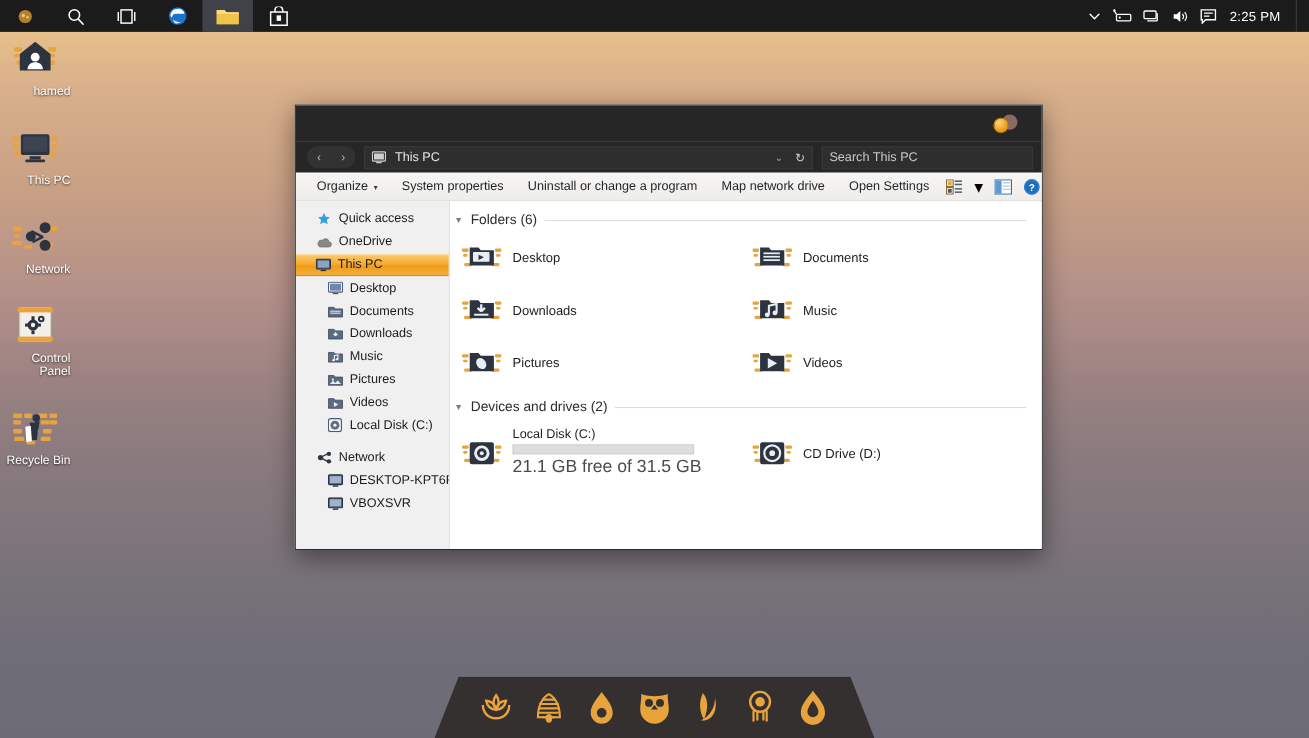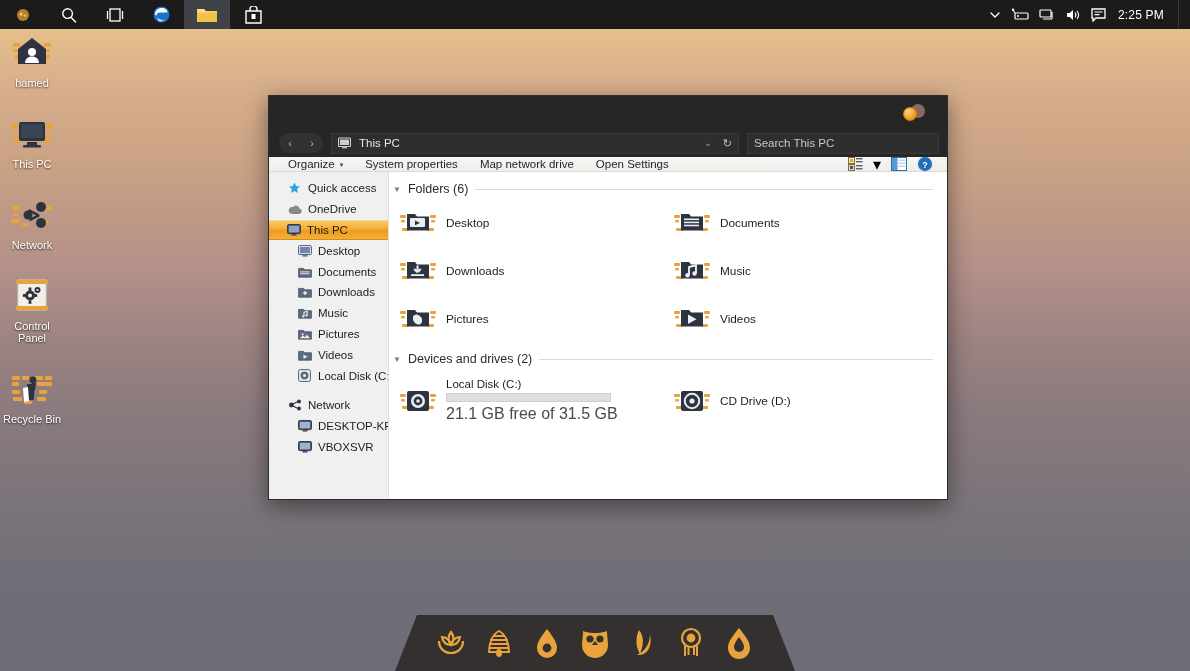--- a/index.html
+++ b/index.html
@@ -29,21 +29,21 @@
   .clock{ color:#fff; font-size:12px; padding:0 10px 0 6px; letter-spacing:.2px;}
   .tb-edge{ width:4px; height:29px; border-left:1px solid #3a3a3a; margin-left:4px;}
 
   
   .desk-icons{ position:absolute; left:0; top:32px; width:64px; }
   .dicon{
     width:64px; margin-bottom:24px; display:flex; flex-direction:column; align-items:center;
   }
   .dicon .glyph{ width:44px; height:42px; display:flex; align-items:center; justify-content:center;}
   .dicon .lbl{
-    color:#fff; font-size:11px; text-align:center; margin-top:3px; line-height:12px;
+    color:#fff; font-size:11px; text-align:right; margin-top:3px; line-height:12px;
     text-shadow:0 1px 2px rgba(0,0,0,.75); width:64px;
   }
 
   
   .dock{
     position:absolute; left:395px; bottom:0; width:400px; height:56px;
     background:#33302f;
     clip-path: polygon(22px 0, 378px 0, 400px 56px, 0 56px);
     display:flex; align-items:center; justify-content:center; gap:10px;
     padding:0 26px;
@@ -84,34 +84,34 @@
   .addr-txt{ color:#e6e6e6; font-size:11.5px; flex:1 1 auto; white-space:nowrap; overflow:hidden;}
   .addr-caret{ color:#a8a8a8; font-size:9px; padding:0 4px;}
   .addr-refresh{ color:#c9c9c9; font-size:11px;}
   .searchbar{
     width:192px; height:21px; background:#2e2e2e; border:1px solid #3a3a3a;
     display:flex; align-items:center; padding:0 6px;
   }
   .searchbar span{ color:#c8c8c8; font-size:11.5px;}
 
   .toolbar{
-    height:15px; background:#f2f1ef; border-bottom:1px solid #dcdad6;
+    height:26px; background:#f2f1ef; border-bottom:1px solid #dcdad6;
     display:flex; align-items:center; padding:0 8px; gap:0; flex:0 0 auto;
     background:linear-gradient(180deg,#f7f6f4,#eeedea);
   }
   .tb-item{ font-size:11.5px; color:#24262b; padding:0 11px; height:26px;
     display:flex; align-items:center; gap:5px; white-space:nowrap;}
   .tb-item .car{ font-size:7px; color:#3c3c3c; position:relative; top:1px;}
   .tb-sp{ margin-left:auto; display:flex; align-items:center; gap:2px; padding-right:2px;}
   .tb-ico{ width:24px; height:24px; display:flex; align-items:center; justify-content:center;}
 
   .body{ flex:1 1 auto; display:flex; min-height:0; }
 
   .sidebar{
-    width:120px; background:#f0f0f0; border-right:1px solid #dedede;
+    width:140px; background:#f0f0f0; border-right:1px solid #dedede;
     padding-top:6px; overflow:hidden; flex:0 0 auto;
   }
   .srow{ height:20.8px; display:flex; align-items:center; gap:6px; font-size:11.5px;
     color:#1b1b1b; padding-left:18px; white-space:nowrap;}
   .srow.indent{ padding-left:28px; }
   .srow.sel{
     background:linear-gradient(180deg,#fbc86b 0%, #f5ab30 45%, #ef9b1b 55%, #f2b03c 100%);
     border-top:1px solid #f8d79b; border-bottom:1px solid #d88d10;
     padding-left:17px;
   }
@@ -286,20 +286,21 @@
       <span>Search This PC</span>
     </div>
   </div>
 
   <div class="toolbar">
     <div class="tb-item">
       <span>Organize</span>
       <span class="car">▾</span>
     </div>
     <div class="tb-item">System properties</div>
+    <div class="tb-item">Uninstall or change a program</div>
     <div class="tb-item">Map network drive</div>
     <div class="tb-item">Open Settings</div>
     <div class="tb-sp">
       <span class="tb-ico">
         <svg width="15" height="14" viewBox="0 0 15 14">
           <rect x="0.5" y="0.5" width="6" height="6" fill="none" stroke="#8a6d2f"></rect>
           <rect x="1.8" y="1.8" width="3.4" height="3.4" fill="#e0a93c"></rect>
           <rect x="0.5" y="7.5" width="6" height="6" fill="none" stroke="#8a6d2f"></rect>
           <rect x="1.8" y="8.8" width="3.4" height="3.4" fill="#4a5b79"></rect>
           <rect x="8" y="1" width="6.5" height="1.4" fill="#55606e"></rect>

